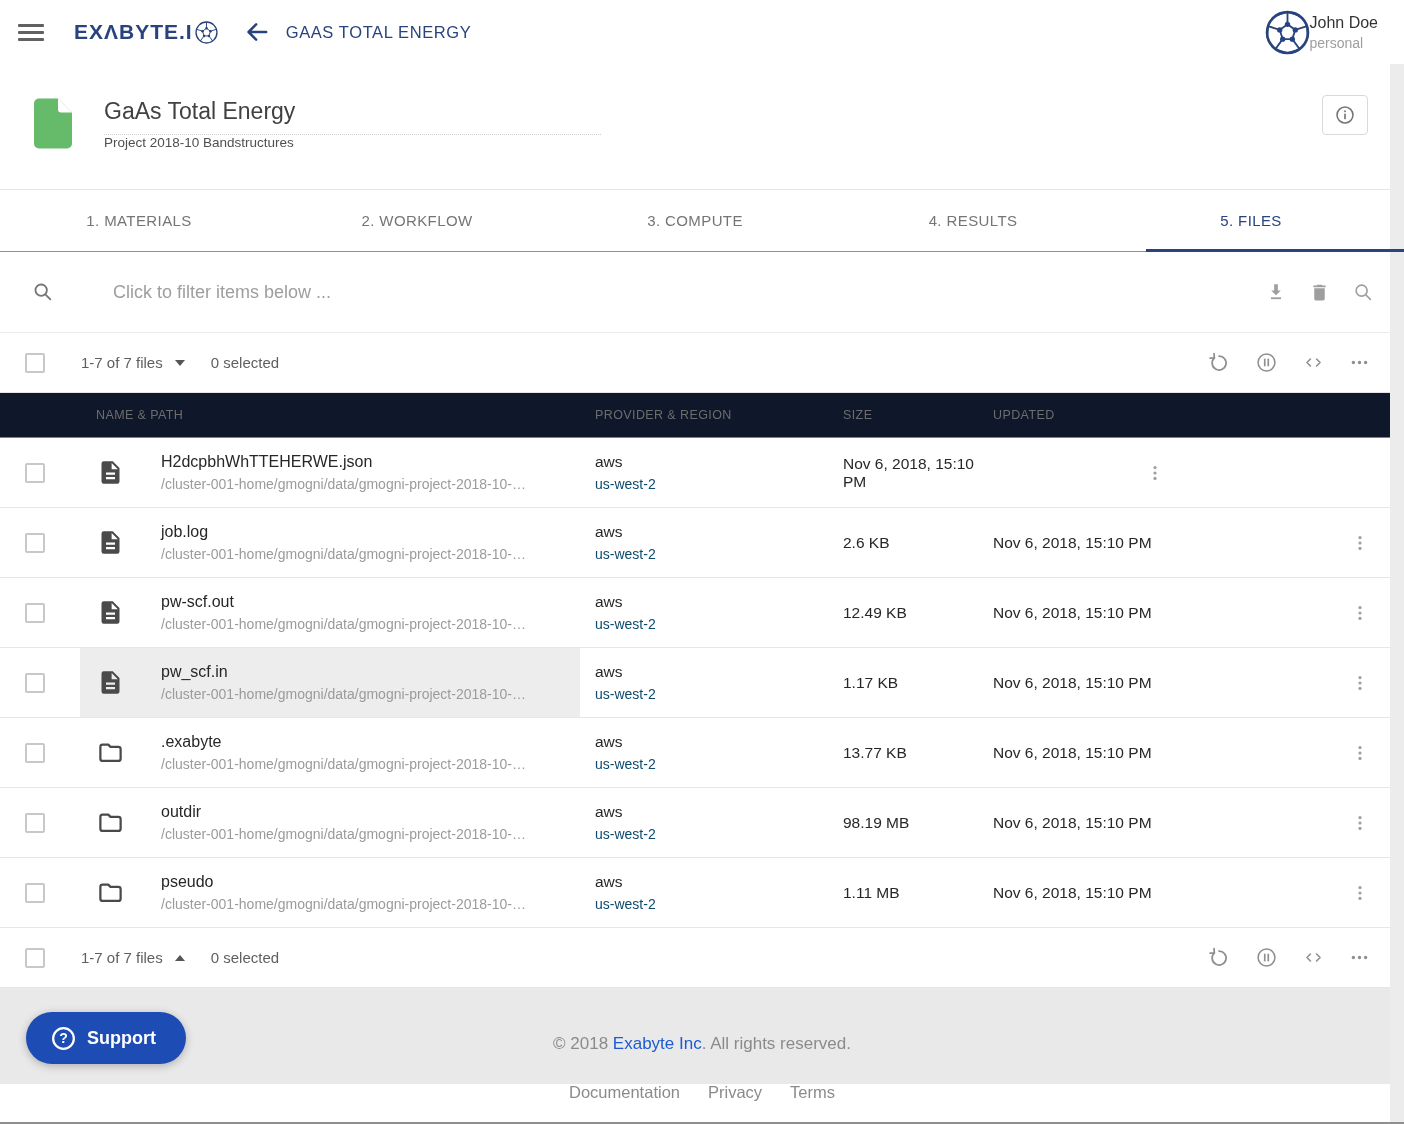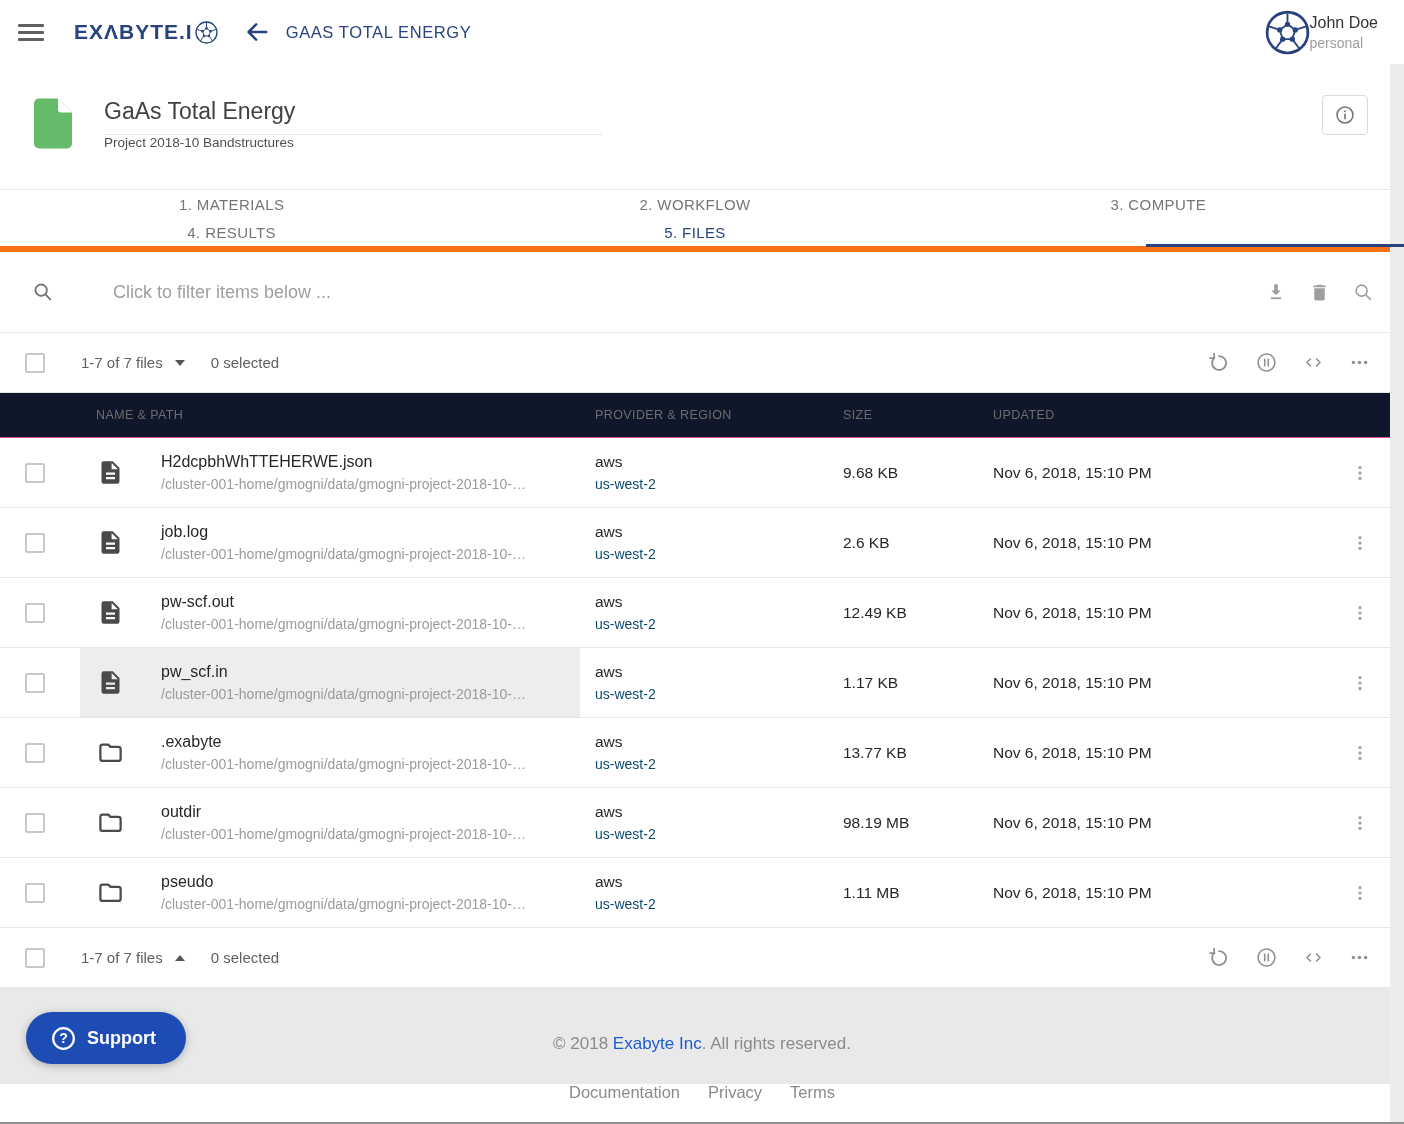--- a/index.html
+++ b/index.html
@@ -24,21 +24,21 @@
 
   
   .entity { height:126px; border-bottom:1px solid #e6e6e6; display:flex; align-items:flex-start; padding:34px 0 0 34px; position:relative; background:#fff; }
   .entity-text { margin-left:32px; }
   .entity-title-wrap { width:497px; border-bottom:1px dotted #cfcfcf; padding-bottom:9px; }
   .entity-title { font-size:23px; font-weight:400; color:#414141; }
   .entity-sub { margin-top:0; font-size:13.5px; color:#4f4f4f; }
   .info-btn { position:absolute; right:22px; top:31px; width:46px; height:40px; background:#fff; border:1px solid #d9d9d9; border-radius:4px; display:flex; align-items:center; justify-content:center; cursor:pointer; }
 
   
-  .tabs { position:relative; height:62px; width:1390px; display:grid; grid-template-columns:repeat(3,1fr); border-bottom:6px solid #f97316; background:#fff; }
+  .tabs { position:relative; height:62px; width:1390px; display:grid; grid-template-columns:repeat(5,1fr); border-bottom:1px solid #f97316; background:#fff; }
   .tab { display:flex; align-items:center; justify-content:center; font-size:15px; letter-spacing:0.4px; color:#757575; font-weight:500; cursor:pointer; }
   .tab.active { color:#28437d; }
   .tab-underline { position:absolute; bottom:-1px; left:1146px; right:-14px; height:3px; background:#28437d; z-index:2; }
 
   
   .filterbar { height:81px; display:flex; align-items:center; padding:0 16px 0 32px; border-bottom:1px solid #ececec; background:#fff;gap:41px; }
   .filter-input { flex:1; border:none; outline:none; font-size:18px; color:#424242; margin-left:18px; font-family:inherit; background:transparent; }
   .filter-input::placeholder { color:#9e9e9e; opacity:1; }
   .filter-actions { display:flex; align-items:center; gap:22px; }
   .icon-btn { background:none; border:none; padding:0; cursor:pointer; display:flex; align-items:center; }
@@ -250,21 +250,20 @@
 
       <div class="name-text">
         <div class="fname">H2dcpbhWhTTEHERWE.json</div>
         <div class="fpath">/cluster-001-home/gmogni/data/gmogni-project-2018-10-…</div>
       </div>
     </div>
     <div class="cell-provider">
       <div class="prov">aws</div>
       <div class="region">us-west-2</div>
     </div>
-    <div class="cell-size">9.68 KB</div>
     <div class="cell-updated">Nov 6, 2018, 15:10 PM</div>
     <div class="cell-actions">
       <div class="kebab">
         <svg width="20" height="20" viewBox="0 0 24 24">
           <circle cx="12" cy="5.5" r="1.9" fill="#9e9e9e"></circle>
               <circle cx="12" cy="12" r="1.9" fill="#9e9e9e"></circle>
               <circle cx="12" cy="18.5" r="1.9" fill="#9e9e9e"></circle>
         </svg>
       </div>
     </div>

